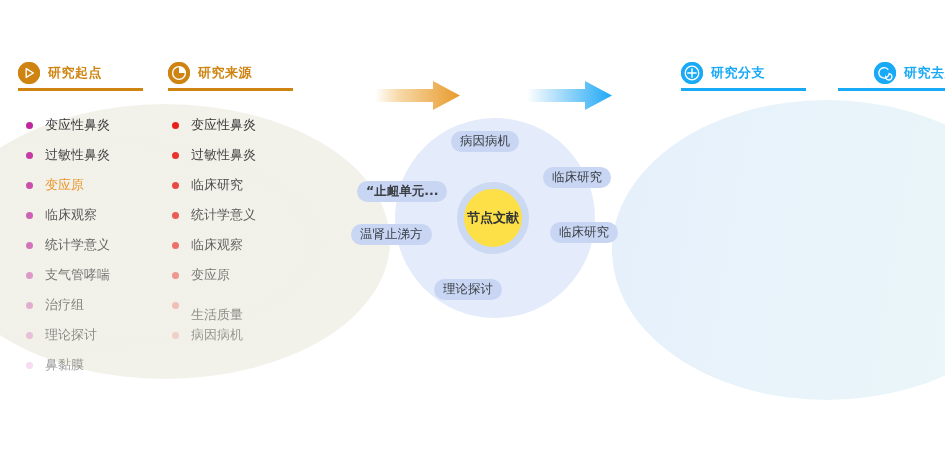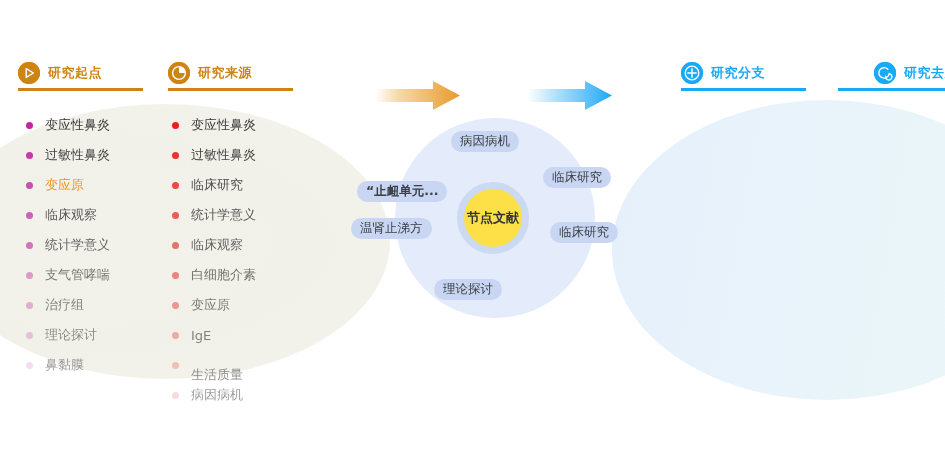--- a/index.html
+++ b/index.html
@@ -237,30 +237,22 @@
     </li>
     <li class="kw-item">
       <span class="kw-dot" style="background: rgb(232, 32, 27); opacity: 0.715;"></span>
       <span class="kw-text" style="opacity: 0.835;">统计学意义</span>
     </li>
     <li class="kw-item">
       <span class="kw-dot" style="background: rgb(232, 32, 27); opacity: 0.62;"></span>
       <span class="kw-text" style="opacity: 0.78;">临床观察</span>
     </li>
     <li class="kw-item">
-      <span class="kw-dot" style="background: rgb(232, 32, 27); opacity: 0.525;"></span>
-      <span class="kw-text" style="opacity: 0.725;">白细胞介素</span>
-    </li>
-    <li class="kw-item">
       <span class="kw-dot" style="background: rgb(232, 32, 27); opacity: 0.43;"></span>
       <span class="kw-text" style="opacity: 0.67;">变应原</span>
-    </li>
-    <li class="kw-item">
-      <span class="kw-dot" style="background: rgb(232, 32, 27); opacity: 0.335;"></span>
-      <span class="kw-text" style="opacity: 0.615;">IgE</span>
     </li>
     <li class="kw-item">
       <span class="kw-dot" style="background: rgb(232, 32, 27); opacity: 0.24;"></span>
       <span class="kw-text" style="opacity: 0.56; margin-top: 20px;">生活质量</span>
     </li>
     <li class="kw-item">
       <span class="kw-dot" style="background: rgb(232, 32, 27); opacity: 0.16;"></span>
       <span class="kw-text" style="opacity: 0.505;">病因病机</span>
     </li>
   </ul>
@@ -296,15 +288,15 @@
 </div>
 
 <div class="node-pill" style="left:451px; top:131px;">病因病机</div>
 
 <div class="node-pill" style="left:543px; top:167px;">临床研究</div>
 
 <div class="node-pill" style="left:550px; top:222px;">临床研究</div>
 
 <div class="node-pill" style="left:434px; top:279px;">理论探讨</div>
 
-<div class="node-pill" style="left:351px; top:218px;">温肾止涕方</div>
+<div class="node-pill" style="left:351px; top:224px;">温肾止涕方</div>
 
 <div class="node-pill" style="left:357px; top:181px;font-weight:bold;">“止衄单元...</div>
 
 </body></html>

